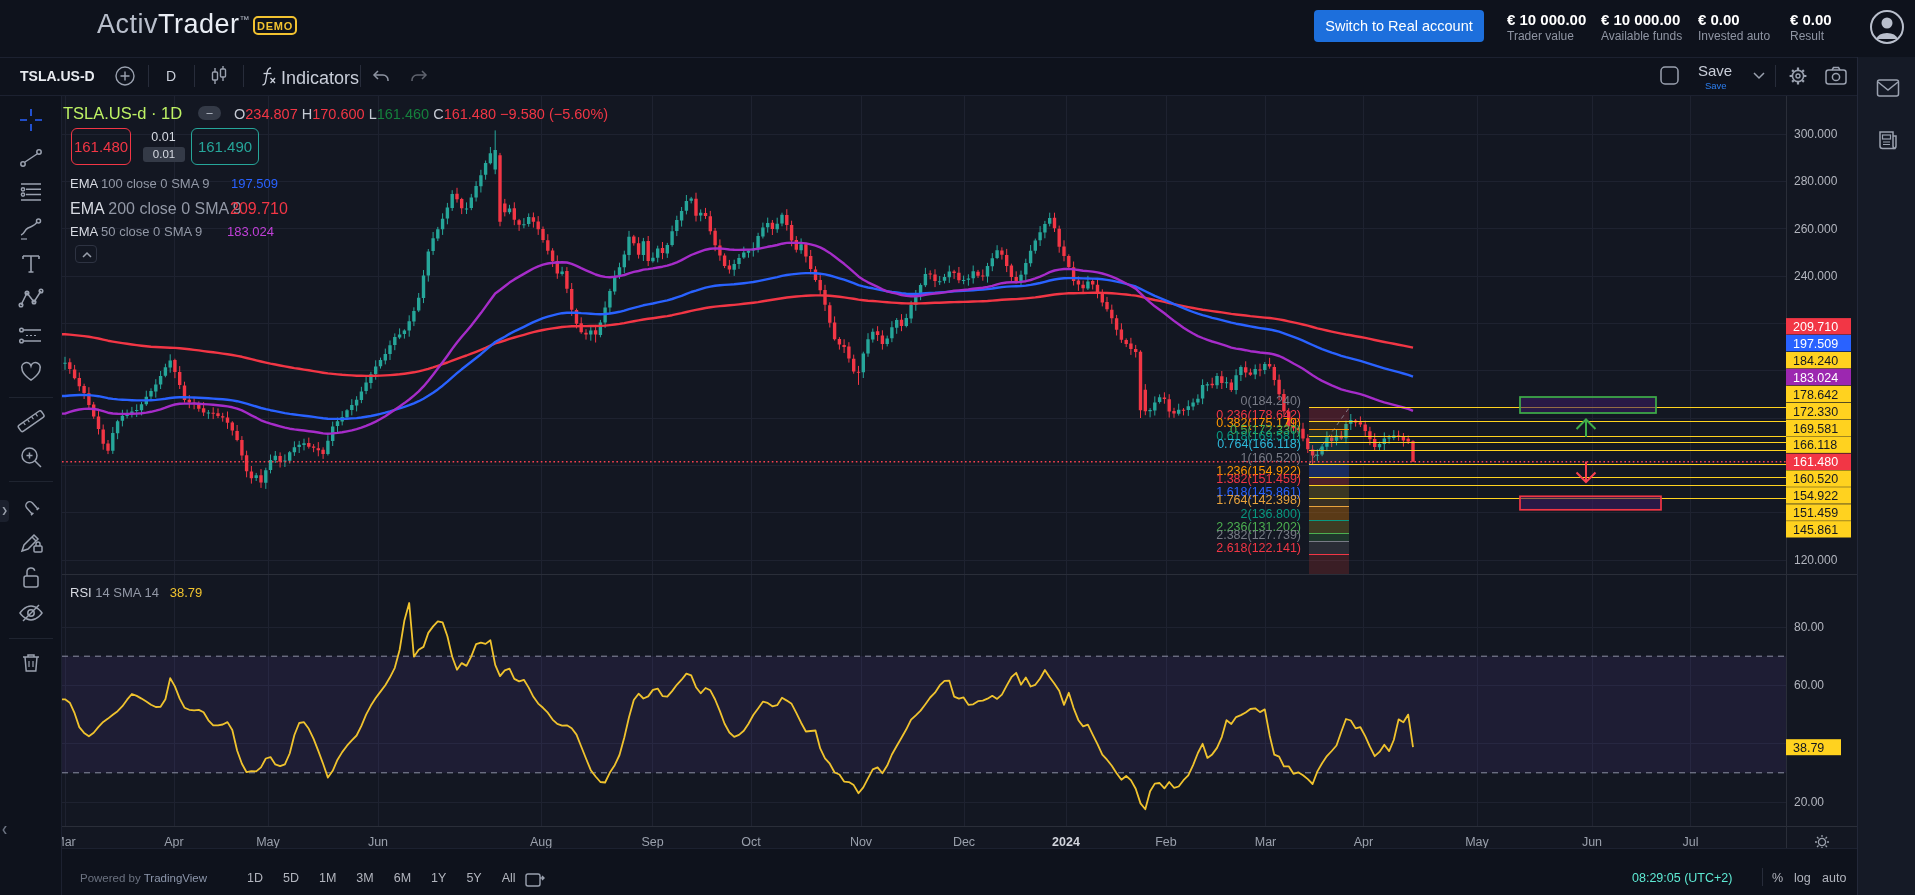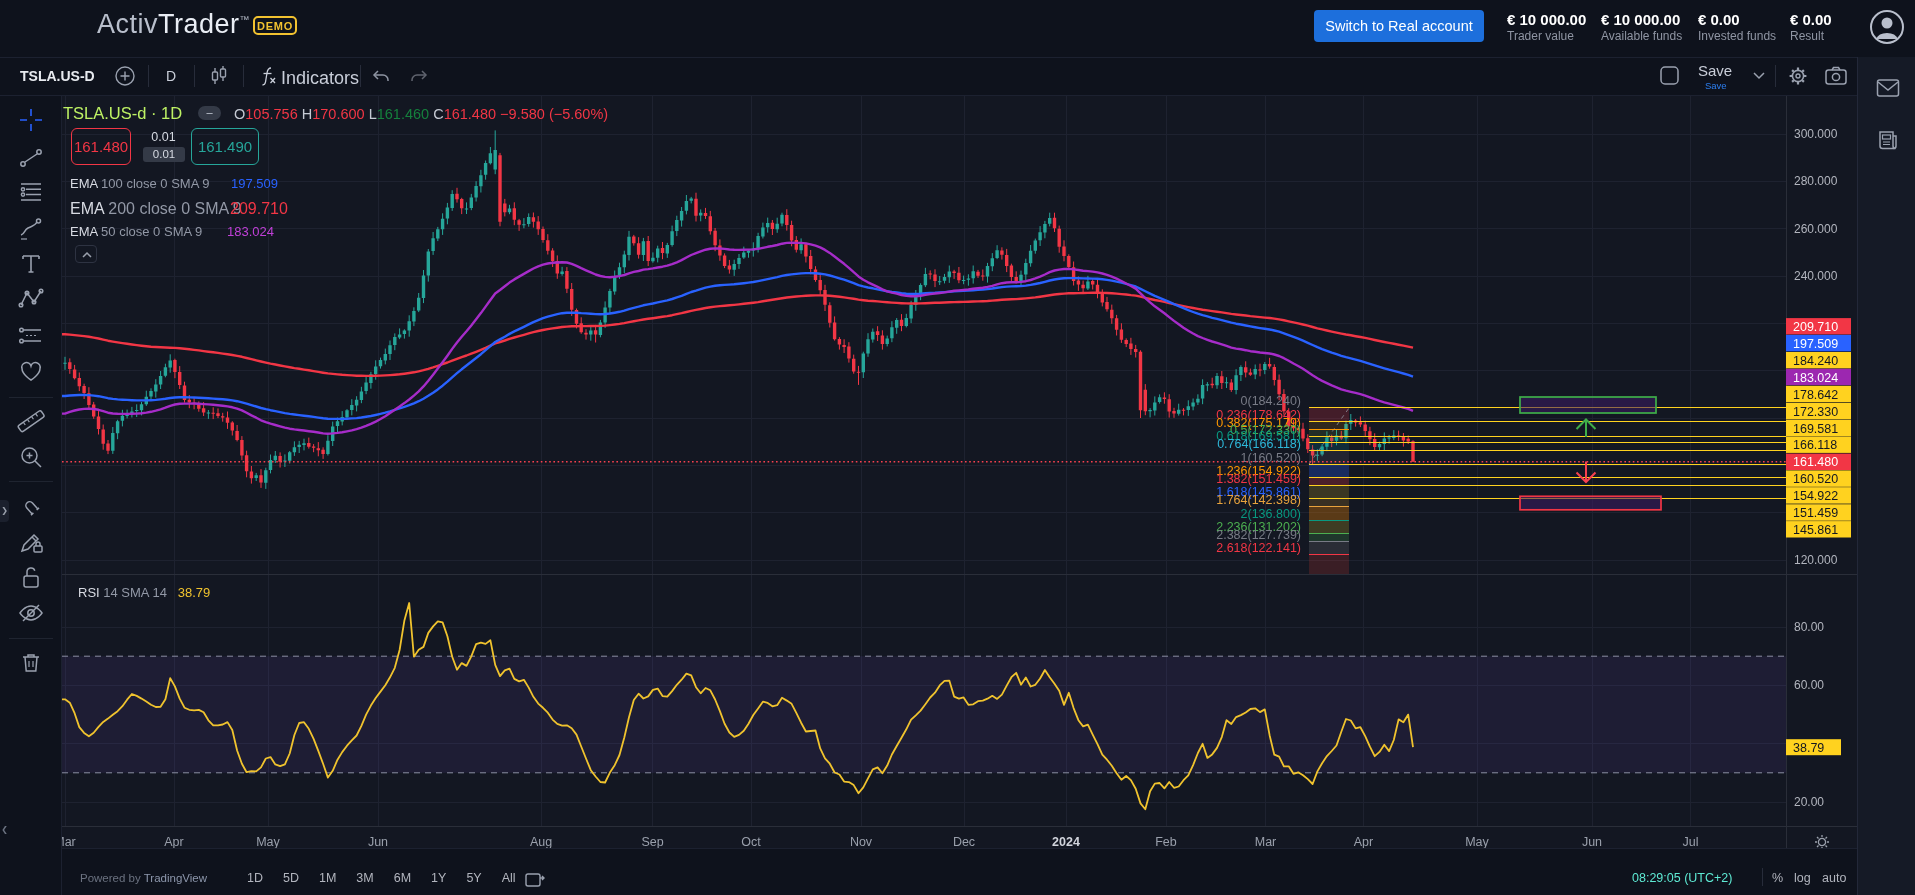--- a/index.html
+++ b/index.html
@@ -165,46 +165,46 @@
     <text x="1592" y="846" text-anchor="middle" font-size="12.5" fill="#9aa0ac" font-weight="normal">Jun</text>
     <text x="1690.5" y="846" text-anchor="middle" font-size="12.5" fill="#9aa0ac" font-weight="normal">Jul</text>
     <g transform="translate(1822,842)" stroke="#9aa0ac" fill="none" stroke-width="1.3">
       <circle r="3.6"></circle>
       <path d="M0 -7V-5M0 7V5M-7 0H-5M7 0H5M-5 -5L-3.5 -3.5M5 5L3.5 3.5M-5 5L-3.5 3.5M5 -5L3.5 -3.5"></path>
     </g>
   </svg>
 
 <div class="abs" style="left:63px;top:104px;color:#bef264;font-size:16.5px;white-space:nowrap">TSLA.US-d · 1D</div>
 <div class="abs" style="left:198px;top:106px;width:23px;height:14px;background:#343a47;border-radius:8px;color:#c9ced9;font-size:11px;text-align:center;line-height:13px">–</div>
-<div class="abs" style="left:234px;top:106px;font-size:14.5px;white-space:nowrap;color:#c5c9d3">O<span style="color:#f23645">105.756</span>&nbsp;H<span style="color:#f23645">170.600</span>&nbsp;L<span style="color:#15803d">161.460</span>&nbsp;C<span style="color:#f23645">161.480</span>&nbsp;<span style="color:#f23645">−9.580 (−5.60%)</span></div>
+<div class="abs" style="left:234px;top:106px;font-size:14.5px;white-space:nowrap;color:#c5c9d3">O<span style="color:#f23645">234.807</span>&nbsp;H<span style="color:#f23645">170.600</span>&nbsp;L<span style="color:#15803d">161.460</span>&nbsp;C<span style="color:#f23645">161.480</span>&nbsp;<span style="color:#f23645">−9.580 (−5.60%)</span></div>
 
 <div class="abs" style="left:71px;top:128px;width:60px;height:37px;border:1.5px solid #f23645;border-radius:6px;color:#f23645;font-size:15px;display:flex;align-items:center;justify-content:center">161.480</div>
 <div class="abs" style="left:137px;top:130px;width:53px;text-align:center;color:#d6dae2;font-size:12.5px">0.01</div>
 <div class="abs" style="left:143px;top:147px;width:42px;height:15px;background:#343a47;border-radius:3px;color:#d6dae2;font-size:11.5px;text-align:center;line-height:15px">0.01</div>
 <div class="abs" style="left:191px;top:128px;width:68px;height:37px;border:1.5px solid #26a69a;border-radius:6px;color:#26a69a;font-size:15px;display:flex;align-items:center;justify-content:center">161.490</div>
 
 <div class="abs" style="left:70px;top:176px;font-size:13px;color:#9298a6;white-space:nowrap"><span style="color:#d8dbe3">EMA</span> 100 close 0 SMA 9<span style="color:#2962ff;position:absolute;left:161px">197.509</span></div>
 <div class="abs" style="left:70px;top:200px;font-size:16px;color:#9298a6;white-space:nowrap"><span style="color:#d8dbe3">EMA</span> 200 close 0 SMA 9<span style="color:#f23645;position:absolute;left:160px">209.710</span></div>
 <div class="abs" style="left:70px;top:224px;font-size:13px;color:#9298a6;white-space:nowrap"><span style="color:#d8dbe3">EMA</span> 50 close 0 SMA 9<span style="color:#c040d8;position:absolute;left:157px">183.024</span></div>
 <div class="abs" style="left:75px;top:245px;width:22px;height:18px;border:1px solid #2e3342;border-radius:4px"><svg width="22" height="18">
       <path d="M7 11l4-4 4 4" stroke="#9aa0ac" stroke-width="1.5" fill="none"></path>
     </svg></div>
 
-<div class="abs" style="left:78px;top:585px;font-size:13px;color:#9298a6;white-space:nowrap"><span style="color:#d8dbe3">RSI</span> 14 SMA 14&nbsp;&nbsp;&nbsp;<span style="color:#f0c32e">38.79</span></div>
+<div class="abs" style="left:70px;top:585px;font-size:13px;color:#9298a6;white-space:nowrap"><span style="color:#d8dbe3">RSI</span> 14 SMA 14&nbsp;&nbsp;&nbsp;<span style="color:#f0c32e">38.79</span></div>
 
 <div class="abs" id="topbar"></div>
 <div class="abs" style="left:97px;top:9px;font-size:27px;color:#b9bfcc;letter-spacing:0.5px">Activ<span style="color:#e9edf4">Trader</span><span style="font-size:10px;vertical-align:super;color:#b9bfcc">™</span></div>
 <div class="abs" style="left:253px;top:16px;width:44px;height:19px;border:2px solid #f2c230;border-radius:5px;color:#f2c230;font-size:11px;font-weight:bold;text-align:center;line-height:16px;letter-spacing:0.8px">DEMO</div>
 <div class="abs" style="left:1314px;top:10px;width:170px;height:32px;background:#1d6fdc;border-radius:4px;color:#fff;font-size:14.5px;text-align:center;line-height:32px">Switch to Real account</div>
 <div class="abs" style="left:1507px;top:11px;color:#fff;font-size:15px;font-weight:bold">€ 10 000.00</div>
 <div class="abs" style="left:1507px;top:29px;color:#8f95a3;font-size:12px">Trader value</div>
 <div class="abs" style="left:1601px;top:11px;color:#fff;font-size:15px;font-weight:bold">€ 10 000.00</div>
 <div class="abs" style="left:1601px;top:29px;color:#8f95a3;font-size:12px">Available funds</div>
 <div class="abs" style="left:1698px;top:11px;color:#fff;font-size:15px;font-weight:bold">€ 0.00</div>
-<div class="abs" style="left:1698px;top:29px;color:#8f95a3;font-size:12px">Invested funds</div>
+<div class="abs" style="left:1698px;top:29px;color:#8f95a3;font-size:12px">Invested auto</div>
 <div class="abs" style="left:1790px;top:11px;color:#fff;font-size:15px;font-weight:bold">€ 0.00</div>
 <div class="abs" style="left:1790px;top:29px;color:#8f95a3;font-size:12px">Result</div>
 <svg class="abs" style="left:1869px;top:9px" width="36" height="36" viewBox="0 0 36 36">
     <circle cx="18" cy="18" r="16" fill="none" stroke="#b9bfcc" stroke-width="2"></circle>
     <circle cx="18" cy="14" r="5.5" fill="#b9bfcc"></circle>
     <path d="M7 30a11.5 8.5 0 0122 0" fill="#b9bfcc"></path>
   </svg>
 
 <div class="abs" id="toolbar2"></div>
 <div class="abs" style="left:20px;top:68px;color:#e8ebf0;font-size:14px;font-weight:bold">TSLA.US-D</div>

